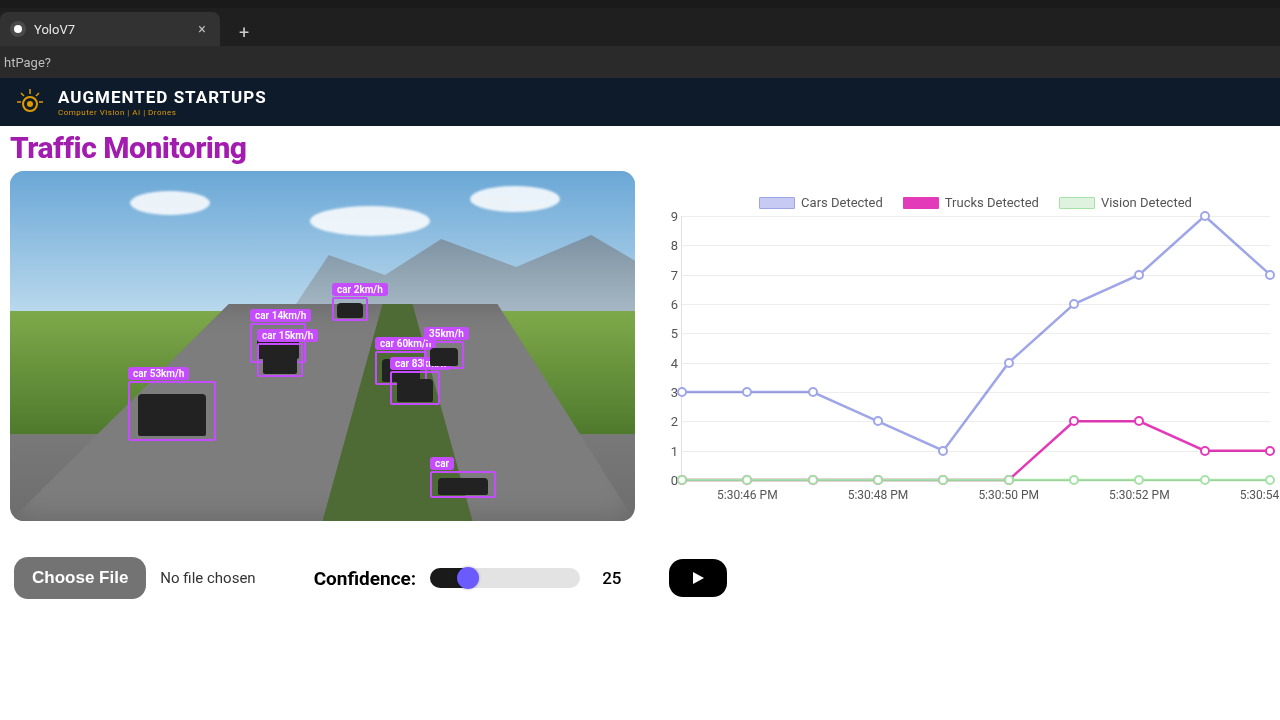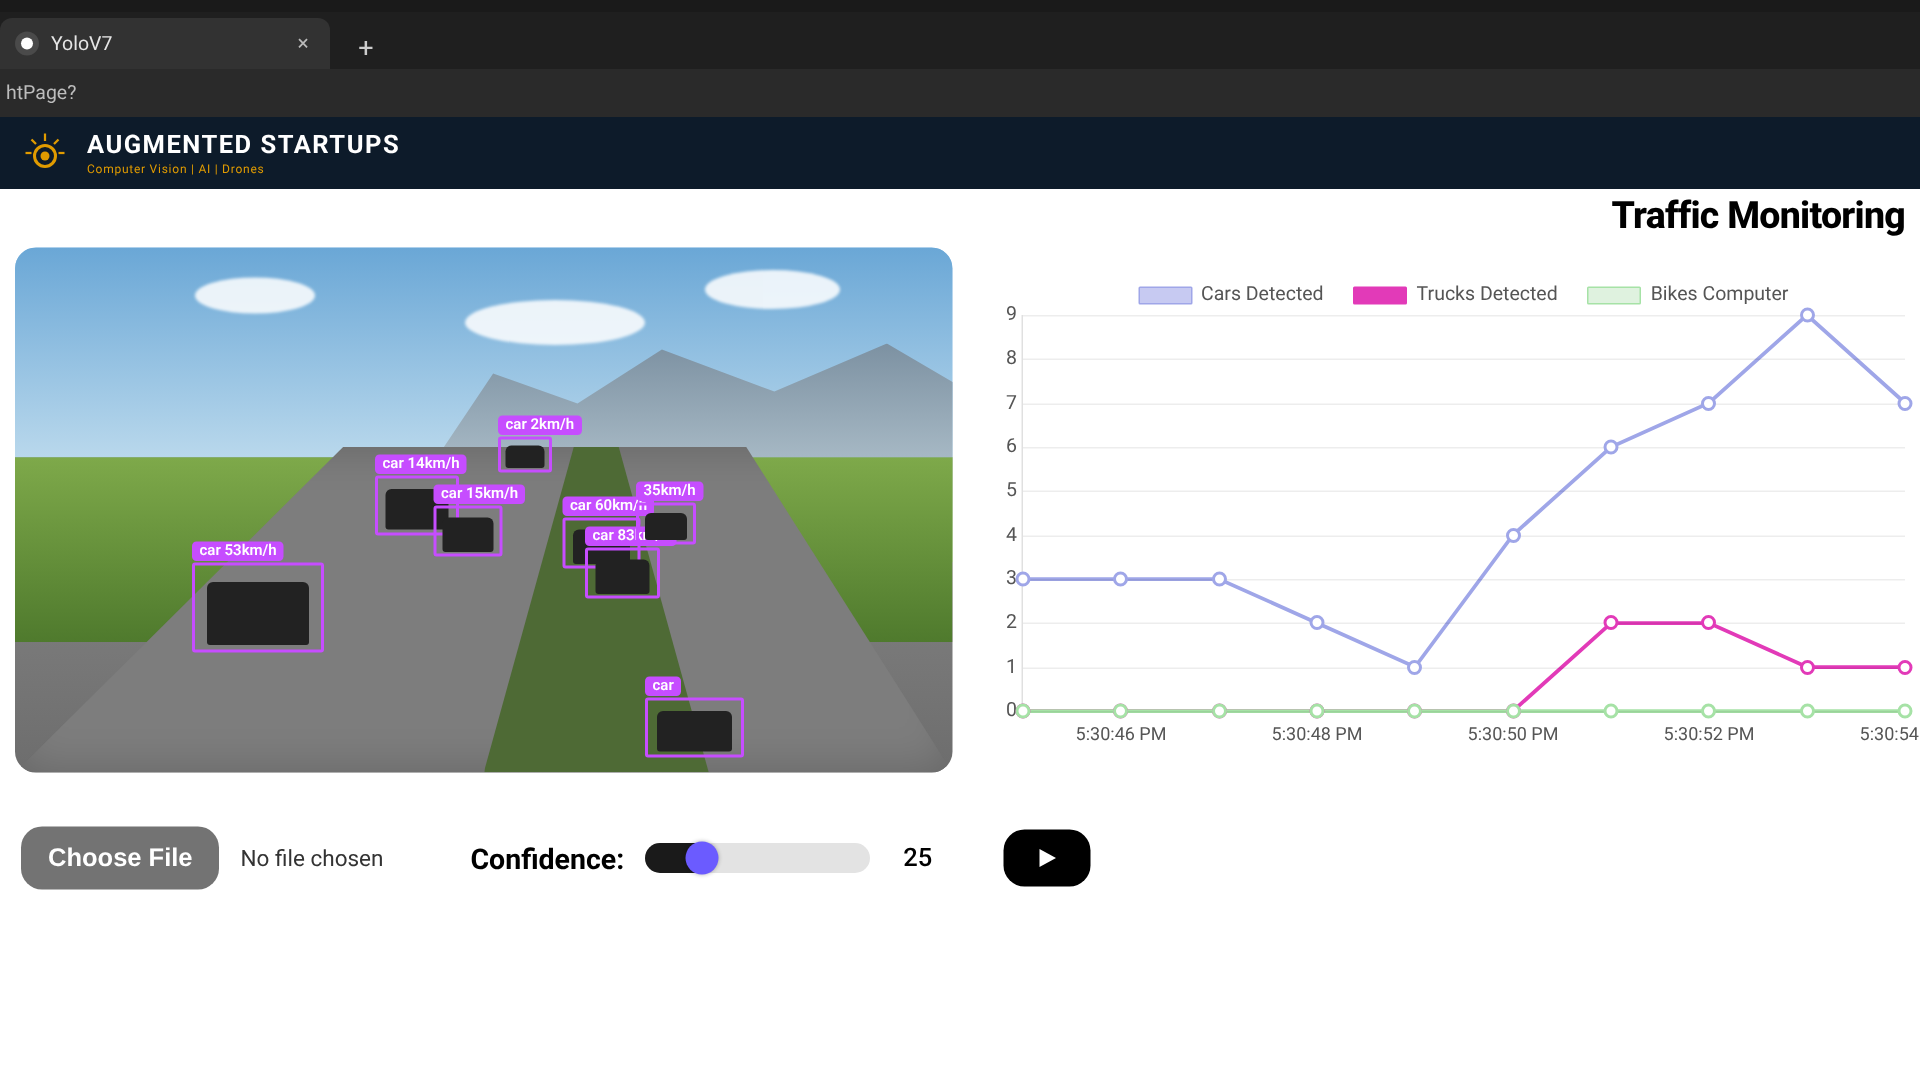--- a/index.html
+++ b/index.html
@@ -92,26 +92,25 @@
     font-size: 8px;
     letter-spacing: 0.5px;
     margin-top: 1px;
   }
 
   
   .page {
     padding: 4px 10px 0 10px;
   }
   h1.page-title {
-    font-size: 25px;
+    font-size: 30px;
     font-weight: 800;
-    color: #000000;
+    color: #a21caf;
     letter-spacing: -0.5px;
     margin-bottom: 6px;
-    text-align: right;
   }
   .panels {
     display: flex;
     gap: 18px;
     align-items: flex-start;
   }
 
   
   .video-panel {
     width: 625px;
@@ -329,60 +328,60 @@
       <div class="road"></div>
       <div id="detections-layer">
           <div class="bbox" style="left: 118px; top: 210px; width: 88px; height: 60px;">
             <div class="lbl">car 53km/h</div>
             <div class="car" style="inset: 20% 10% 5%;"></div>
           </div>
           <div class="bbox" style="left: 240px; top: 152px; width: 56px; height: 40px;">
             <div class="lbl">car 14km/h</div>
             <div class="car" style="inset: 20% 10% 5%;"></div>
           </div>
-          <div class="bbox" style="left: 279px; top: 172px; width: 46px; height: 34px;">
+          <div class="bbox" style="left: 247px; top: 172px; width: 46px; height: 34px;">
             <div class="lbl">car 15km/h</div>
             <div class="car" style="inset: 20% 10% 5%;"></div>
           </div>
           <div class="bbox" style="left: 322px; top: 126px; width: 36px; height: 24px; text-decoration: underline;">
             <div class="lbl">car 2km/h</div>
             <div class="car" style="inset: 20% 10% 5%;"></div>
           </div>
           <div class="bbox" style="left: 365px; top: 180px; width: 52px; height: 34px;">
             <div class="lbl">car 60km/h</div>
             <div class="car" style="inset: 20% 10% 5%;"></div>
           </div>
           <div class="bbox" style="left: 380px; top: 200px; width: 50px; height: 34px;">
             <div class="lbl">car 83km/h</div>
             <div class="car" style="inset: 20% 10% 5%;"></div>
           </div>
           <div class="bbox" style="left: 414px; top: 170px; width: 40px; height: 28px;">
             <div class="lbl">35km/h</div>
             <div class="car" style="inset: 20% 10% 5%;"></div>
           </div>
-          <div class="bbox" style="left: 420px; top: 300px; width: 66px; height: 40px;">
+          <div class="bbox" style="left: 420px; top: 300px; width: 66px; height: 27px;">
             <div class="lbl">car</div>
             <div class="car" style="inset: 20% 10% 5%;"></div>
           </div>
         </div>
     </div>
 
     <div class="chart-panel">
       <div class="legend">
         <div class="legend-item">
           <span class="legend-swatch" style="background:#c7caf2;border:1px solid #9fa6e8"></span>
           <span>Cars Detected</span>
         </div>
         <div class="legend-item">
           <span class="legend-swatch" style="background:#e23ab8"></span>
           <span>Trucks Detected</span>
         </div>
         <div class="legend-item">
           <span class="legend-swatch" style="background:#dff2df;border:1px solid #a6e2a6"></span>
-          <span>Bikes Computer</span>
+          <span>Vision Detected</span>
         </div>
       </div>
       <div class="chart-area" id="chart-area">
         <svg class="lines" id="chart-svg" viewBox="0 0 588 264">
             <path d="M0 176 L65.33333333333333 176 L130.66666666666666 176 L196 205.33333333333334 L261.3333333333333 234.66666666666666 L326.6666666666667 146.66666666666669 L392 88 L457.3333333333333 58.66666666666666 L522.6666666666666 0 L588 58.66666666666666" fill="none" stroke="#9fa6e8" stroke-width="2.5"></path>
             <path d="M0 264 L65.33333333333333 264 L130.66666666666666 264 L196 264 L261.3333333333333 264 L326.6666666666667 264 L392 205.33333333333334 L457.3333333333333 205.33333333333334 L522.6666666666666 234.66666666666666 L588 234.66666666666666" fill="none" stroke="#e23ab8" stroke-width="2.5"></path>
             <path d="M0 264 L65.33333333333333 264 L130.66666666666666 264 L196 264 L261.3333333333333 264 L326.6666666666667 264 L392 264 L457.3333333333333 264 L522.6666666666666 264 L588 264" fill="none" stroke="#a6e2a6" stroke-width="2.5"></path>
           </svg>
       <div class="grid-line" style="top: 264px;"></div>
           <div class="y-label" style="top: 264px;">0</div>

